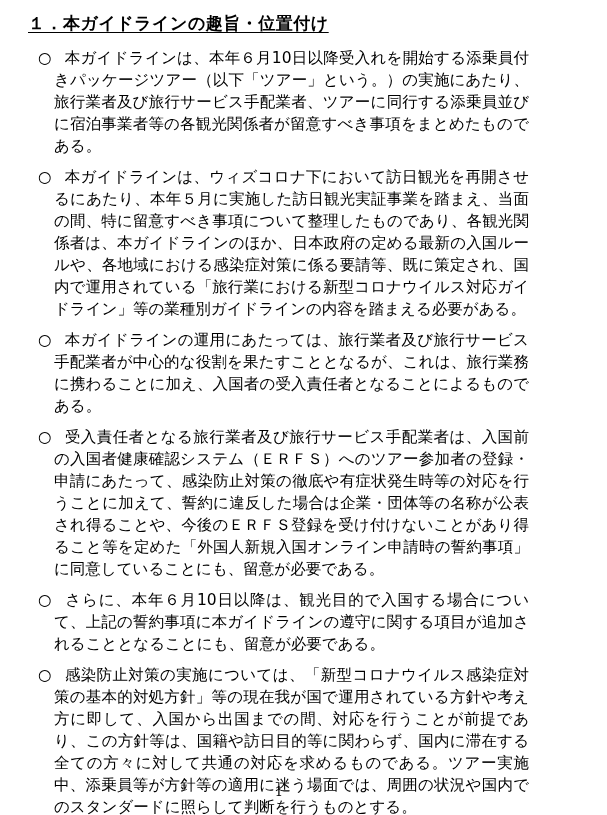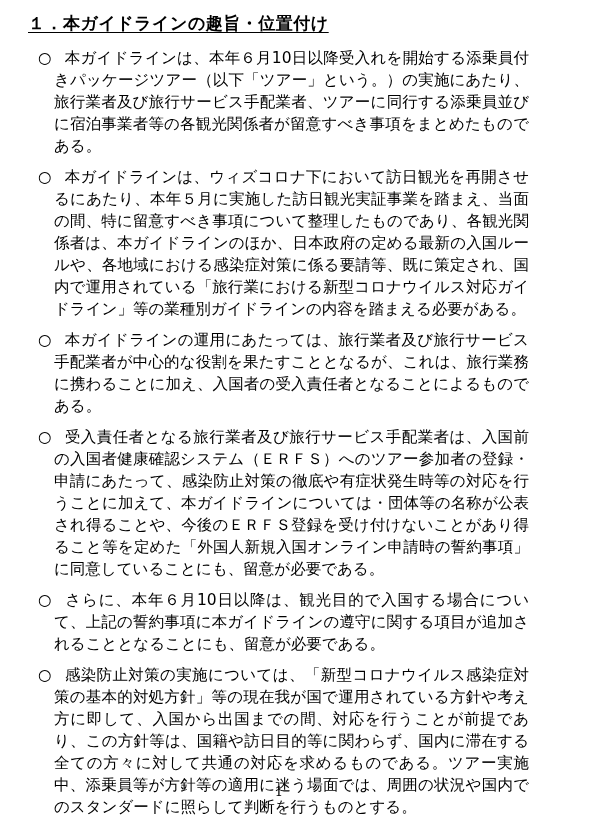--- a/index.html
+++ b/index.html
@@ -66,21 +66,21 @@
   <h1 class="doc-title">１．本ガイドラインの趣旨・位置付け</h1>
 
   <div class="paragraphs">
 
     <div class="para"><span class="marker">○</span><span>本ガイドラインは、本年６月10日以降受入れを開始する添乗員付きパッケージツアー（以下「ツアー」という。）の実施にあたり、旅行業者及び旅行サービス手配業者、ツアーに同行する添乗員並びに宿泊事業者等の各観光関係者が留意すべき事項をまとめたものである。</span></div>
 
     <div class="para"><span class="marker">○</span><span>本ガイドラインは、ウィズコロナ下において訪日観光を再開させるにあたり、本年５月に実施した訪日観光実証事業を踏まえ、当面の間、特に留意すべき事項について整理したものであり、各観光関係者は、本ガイドラインのほか、日本政府の定める最新の入国ルールや、各地域における感染症対策に係る要請等、既に策定され、国内で運用されている「旅行業における新型コロナウイルス対応ガイドライン」等の業種別ガイドラインの内容を踏まえる必要がある。</span></div>
 
     <div class="para"><span class="marker">○</span><span>本ガイドラインの運用にあたっては、旅行業者及び旅行サービス手配業者が中心的な役割を果たすこととなるが、これは、旅行業務に携わることに加え、入国者の受入責任者となることによるものである。</span></div>
 
-    <div class="para"><span class="marker">○</span><span>受入責任者となる旅行業者及び旅行サービス手配業者は、入国前の入国者健康確認システム（ＥＲＦＳ）へのツアー参加者の登録・申請にあたって、感染防止対策の徹底や有症状発生時等の対応を行うことに加えて、本ガイドラインについては・団体等の名称が公表され得ることや、今後のＥＲＦＳ登録を受け付けないことがあり得ること等を定めた「外国人新規入国オンライン申請時の誓約事項」に同意していることにも、留意が必要である。</span></div>
+    <div class="para"><span class="marker">○</span><span>受入責任者となる旅行業者及び旅行サービス手配業者は、入国前の入国者健康確認システム（ＥＲＦＳ）へのツアー参加者の登録・申請にあたって、感染防止対策の徹底や有症状発生時等の対応を行うことに加えて、誓約に違反した場合は企業・団体等の名称が公表され得ることや、今後のＥＲＦＳ登録を受け付けないことがあり得ること等を定めた「外国人新規入国オンライン申請時の誓約事項」に同意していることにも、留意が必要である。</span></div>
 
     <div class="para"><span class="marker">○</span><span>さらに、本年６月10日以降は、観光目的で入国する場合について、上記の誓約事項に本ガイドラインの遵守に関する項目が追加されることとなることにも、留意が必要である。</span></div>
 
     <div class="para"><span class="marker">○</span><span>感染防止対策の実施については、「新型コロナウイルス感染症対策の基本的対処方針」等の現在我が国で運用されている方針や考え方に即して、入国から出国までの間、対応を行うことが前提であり、この方針等は、国籍や訪日目的等に関わらず、国内に滞在する全ての方々に対して共通の対応を求めるものである。ツアー実施中、添乗員等が方針等の適用に迷う場面では、周囲の状況や国内でのスタンダードに照らして判断を行うものとする。</span></div>
 
     <div class="para"><span class="marker">○</span><span>なお、本ガイドラインについては、新型コロナウイルス感染症を巡る最新の知見・状況等を踏まえて、随時見直しを行うこととする。</span></div>
 
   </div>
 
   <div class="page-number">1</div>

